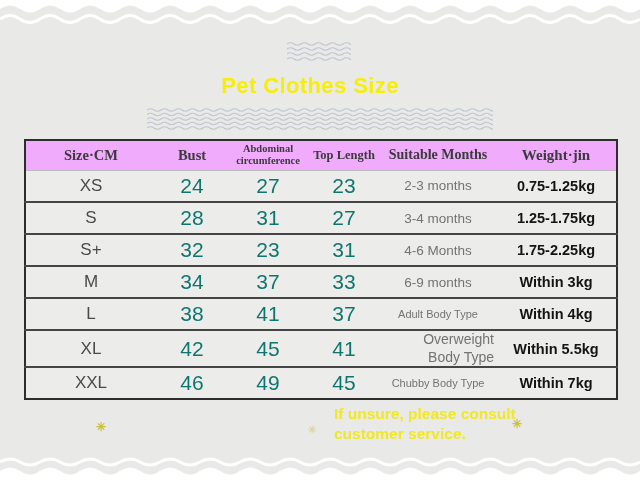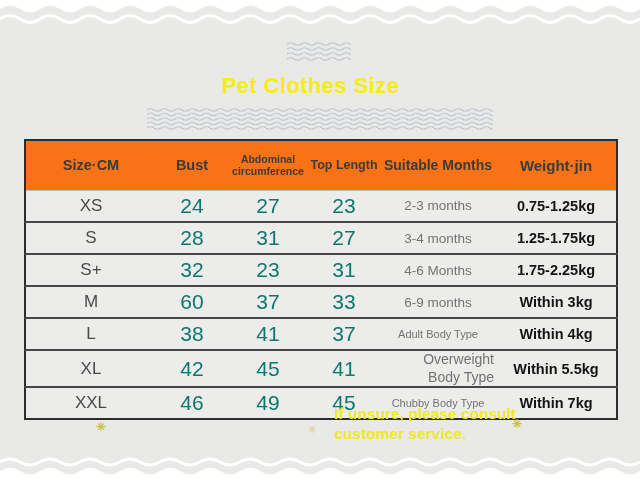--- a/index.html
+++ b/index.html
@@ -18,21 +18,21 @@
     text-align:center;font-size:22px;font-weight:bold;
     color:#f7ee08;letter-spacing:.4px;
   }
   
   table.size-table{
     position:absolute;left:24px;top:139px;width:592px;
     border-collapse:collapse;table-layout:fixed;
     border:2px solid #2d2d2d;
     background:#ececeb;
   }
-  table.size-table thead tr{background:#f97316;height:50px;}
+  table.size-table thead tr{background:#f0abfc;height:30px;font-family:Liberation Serif, serif;}
   table.size-table tbody tr{height:32px;border-top:2px solid #454545;}
   table.size-table tbody tr:first-child{border-top:1px solid #bdbdbd;}
   table.size-table th, table.size-table td{
     text-align:center;vertical-align:middle;padding:0 2px;
   }
   th{color:#3b3b3b;font-weight:bold;}
   .h-size{font-size:14.5px;}
   .h-bust{font-size:14.5px;}
   .h-abdominal{font-size:10.5px;line-height:1.15;}
   .h-toplength{font-size:12.5px;}
@@ -126,21 +126,21 @@
     <tr>
       <td class="c-size">S+</td>
       <td class="c-num">32</td>
       <td class="c-num">23</td>
       <td class="c-num">31</td>
       <td class="c-suit">4-6 Months</td>
       <td class="c-weight">1.75-2.25kg</td>
     </tr>
     <tr>
       <td class="c-size">M</td>
-      <td class="c-num">60</td>
+      <td class="c-num">34</td>
       <td class="c-num">37</td>
       <td class="c-num">33</td>
       <td class="c-suit">6-9 months</td>
       <td class="c-weight">Within 3kg</td>
     </tr>
     <tr class="body-type">
       <td class="c-size">L</td>
       <td class="c-num">38</td>
       <td class="c-num">41</td>
       <td class="c-num">37</td>

